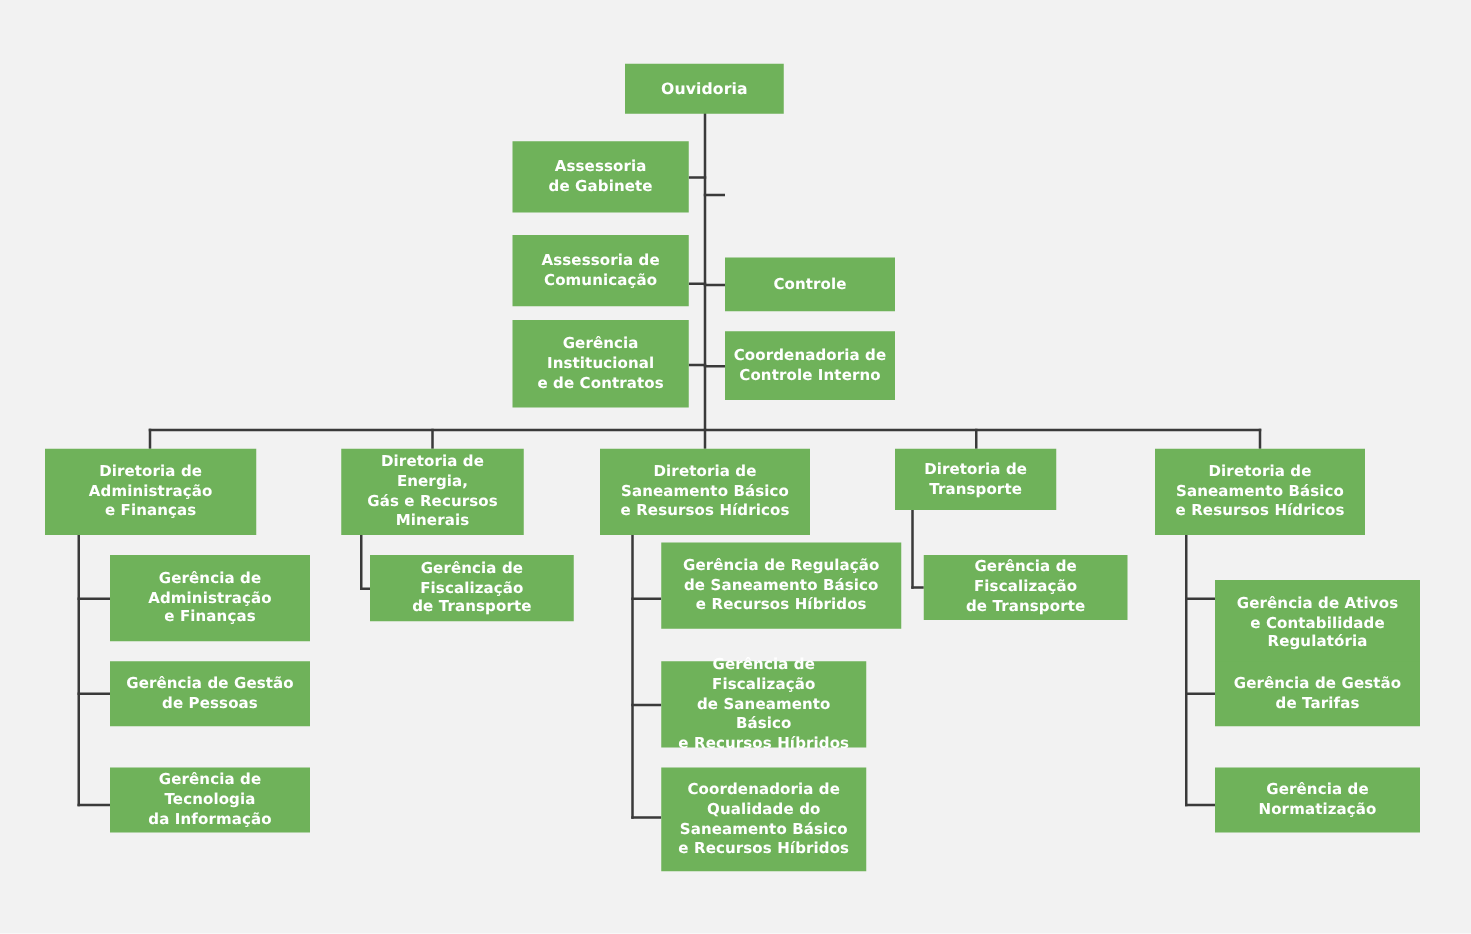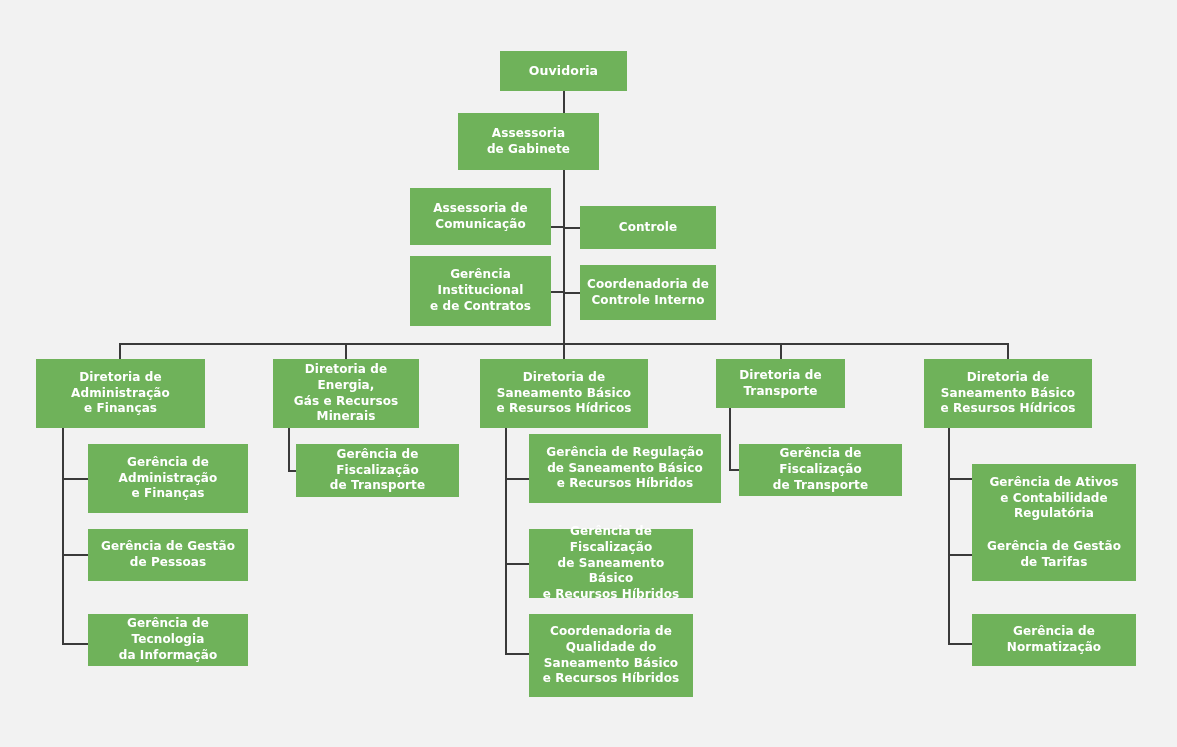--- a/index.html
+++ b/index.html
@@ -85,21 +85,21 @@
 
   <div class="conn v" style="left:948px; top:428px; height:217px;"></div>
   <div class="conn h" style="left:948px; top:478px; width:26px;"></div>
   <div class="conn h" style="left:948px; top:554px; width:26px;"></div>
   <div class="conn h" style="left:948px; top:643px; width:26px;"></div>
 
   <div class="node lvl-pres" style="left:500px; top:51px; width:127px; height:40px;">
     <span>Ouvidoria</span>
   </div>
 
-  <div class="node lvl-staff" style="left:410px; top:113px; width:141px; height:57px;margin-left:48px;">
+  <div class="node lvl-staff" style="left:410px; top:113px; width:141px; height:57px;">
     <span>Assessoria<br>de Gabinete</span>
   </div>
 
   <div class="node lvl-staff" style="left:410px; top:256px; width:141px; height:70px;">
     <span>Gerência<br>Institucional<br>e de Contratos</span>
   </div>
 
   <div class="node lvl-staff" style="left:410px; top:188px; width:141px; height:57px;">
     <span>Assessoria de<br>Comunicação</span>
   </div>

